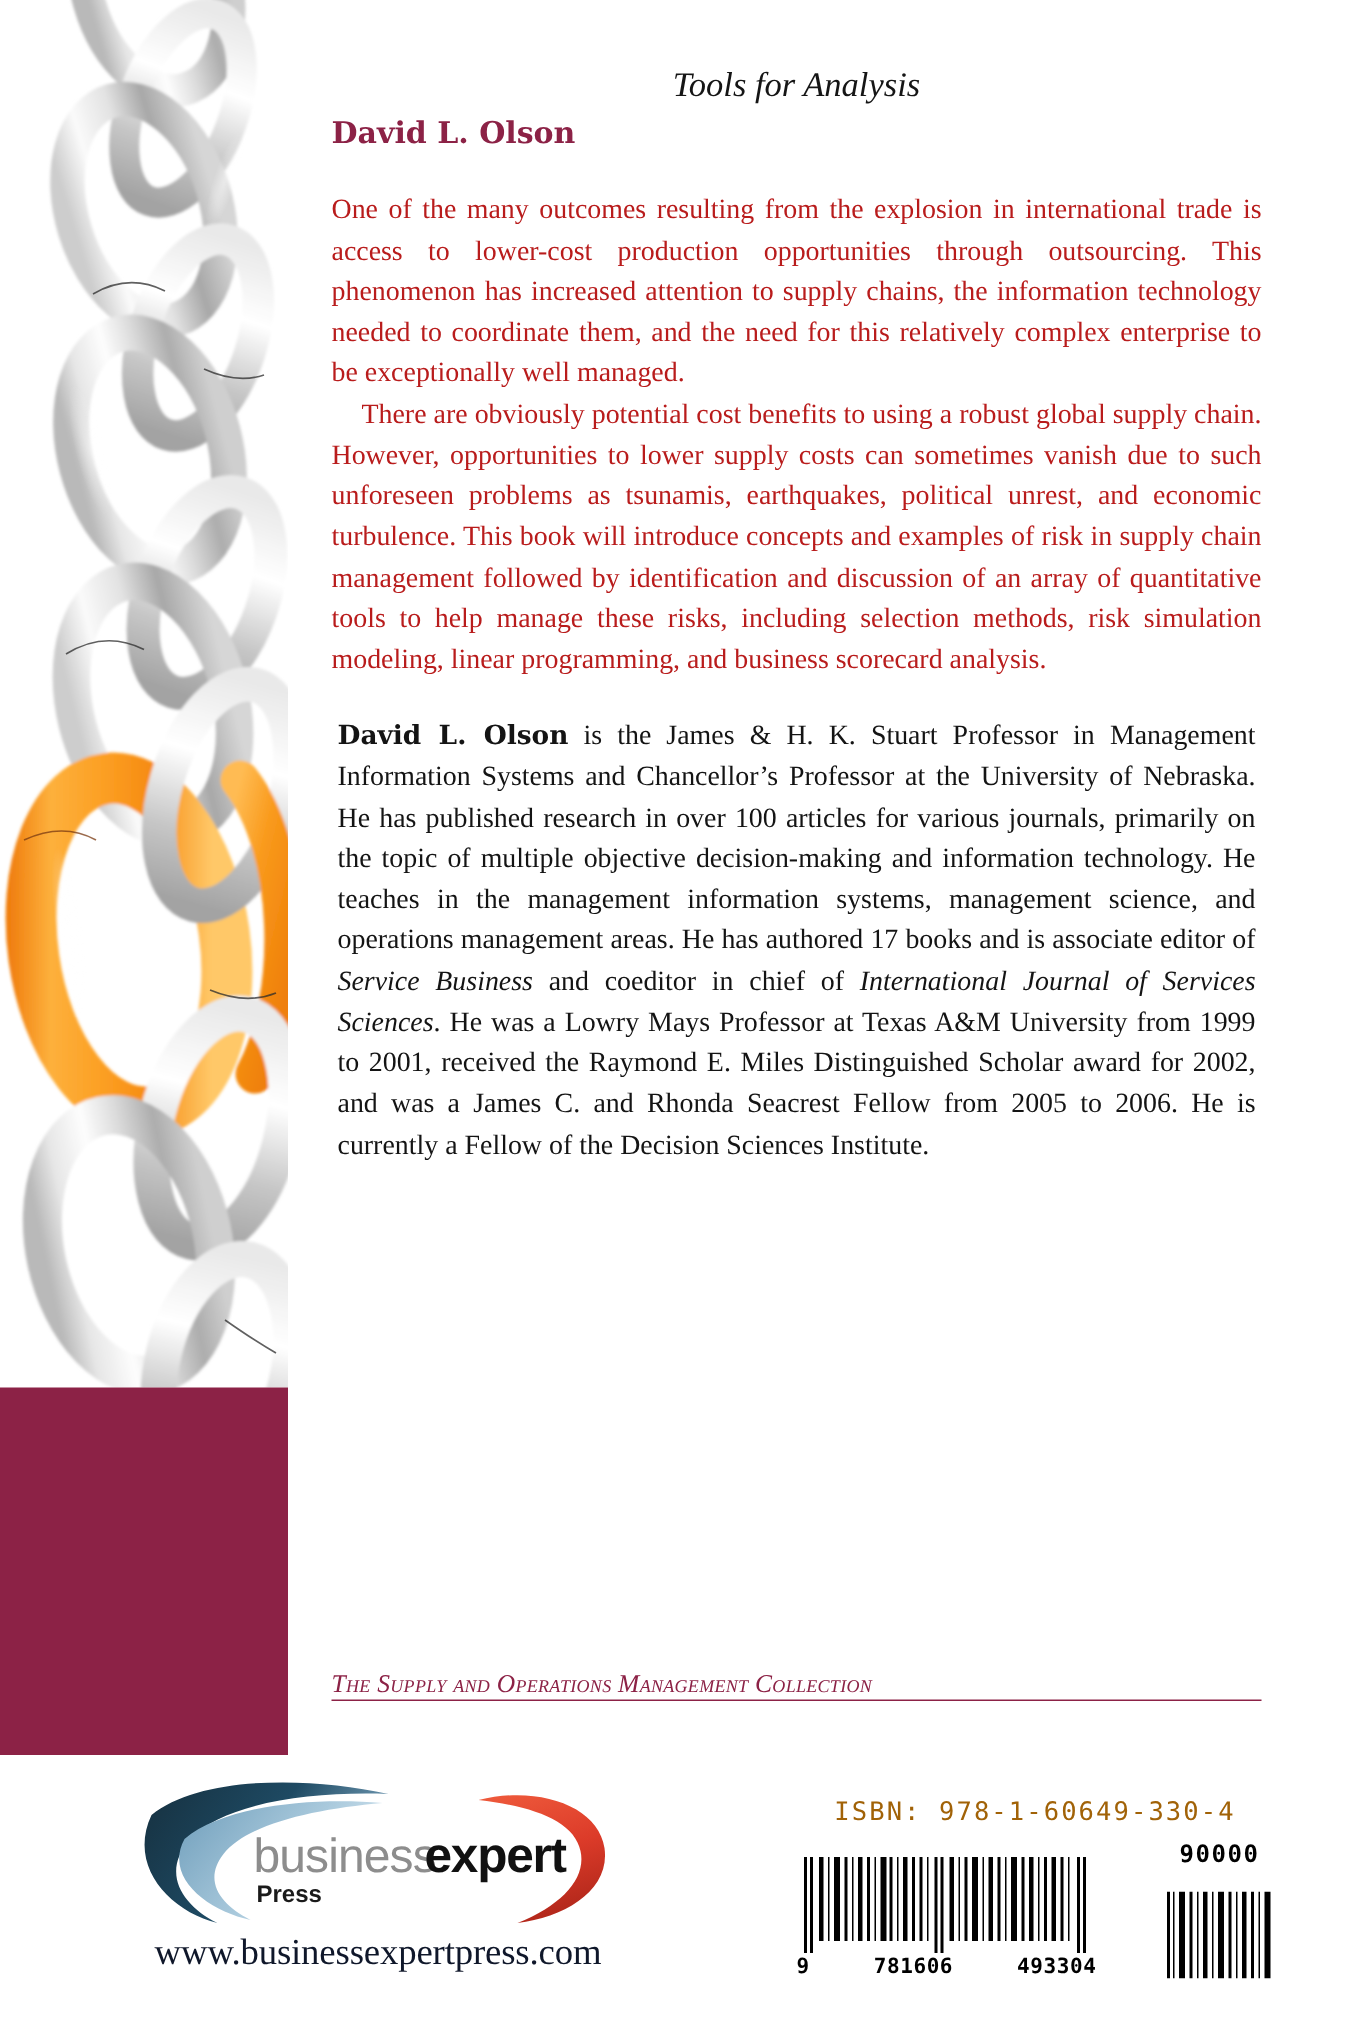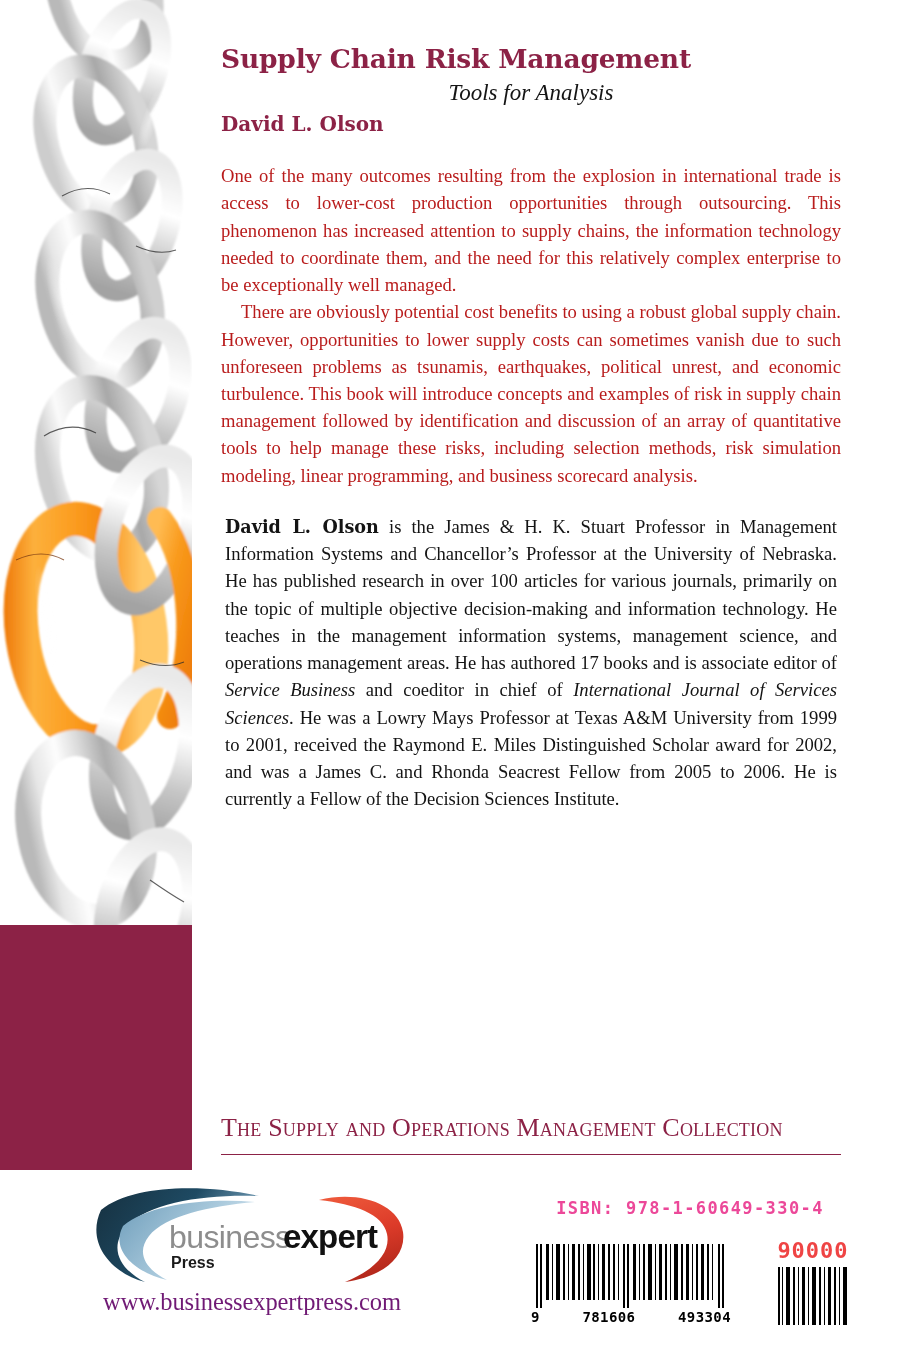--- a/index.html
+++ b/index.html
@@ -102,26 +102,27 @@
   
   .collection-wrap {
     position: absolute;
     left: 221px;
     top: 1113px;
     width: 620px;
   }
   .collection-title {
     font-family: "Liberation Serif", serif;
     font-variant: small-caps;
-    font-size: 26px;
+    font-size: 17px;
     letter-spacing: 0.2px;
     color: #8c2246;
-    padding-bottom: 11px;
+    padding-bottom: 0;
     border-bottom: 1.4px solid #8c2246;
     white-space: nowrap;
+    font-style: italic;
   }
   .collection-editor {
     margin-top: 5px;
     font-family: "DejaVu Serif", serif;
     font-size: 17px;
     font-weight: bold;
     color: #101010;
   }
   .collection-editor .role {
     font-family: "Liberation Serif", serif;
@@ -134,56 +135,56 @@
   .logo-block {
     position: absolute;
     left: 52px;
     top: 1186px;
     width: 400px;
   }
   .logo-svg { display: block; margin: 0 auto; }
   .logo-url {
     font-family: "Liberation Serif", serif;
     font-size: 24.5px;
-    color: #701a75;
+    color: #0f172a;
     text-align: center;
     margin-top: 2px;
     letter-spacing: -0.1px;
   }
 
   
   .barcode-block {
     position: absolute;
     left: 530px;
     top: 1198px;
     width: 320px;
   }
   .isbn-line {
     font-family: "DejaVu Sans Mono", monospace;
     font-size: 17px;
-    font-weight: bold;
+    font-weight: normal;
     letter-spacing: 1.4px;
-    color: #ec4899;
+    color: #a16207;
     text-align: center;
-    margin-bottom: 20px;
+    margin-bottom: 8px;
   }
   .barcodes {
     display: flex;
     align-items: flex-end;
     justify-content: space-between;
   }
   .bc-main { width: 202px; }
   .bc-addon { width: 74px; text-align: center; }
   .addon-digits {
     font-family: "DejaVu Sans Mono", monospace;
-    font-size: 22px;
+    font-size: 16px;
     font-weight: bold;
     letter-spacing: 1px;
-    color: #ef4444;
-    margin-bottom: 4px;
+    color: #000000;
+    margin-bottom: 16px;
   }
   .ean-digits {
     font-family: "DejaVu Sans Mono", monospace;
     font-size: 14px;
     font-weight: bold;
     letter-spacing: 0.4px;
     color: #000;
     display: flex;
     justify-content: space-between;
     margin-top: 1px;
@@ -276,21 +277,20 @@
       <ellipse cx="46" cy="620" rx="9" ry="56" fill="url(#glow)" transform="rotate(-8 46 620)"></ellipse>
       <ellipse cx="150" cy="120" rx="8" ry="34" fill="url(#glow)" transform="rotate(18 150 120)"></ellipse>
     </g>
   </svg>
 </div>
 
 <div class="maroon-block"></div>
 
 <div class="content">
 
-  <h1 class="book-title">Supply Chain Risk Management</h1>
   <div class="book-subtitle">Tools for Analysis</div>
   <div class="book-author">David L. Olson</div>
 
   <p class="blurb">One of the many outcomes resulting from the explosion in international trade is access to lower-cost production opportunities through outsourcing. This phenomenon has increased attention to supply chains, the information technology needed to coordinate them, and the need for this relatively complex enterprise to be exceptionally well managed.</p>
   <p class="blurb indent">There are obviously potential cost benefits to using a robust global supply chain. However, opportunities to lower supply costs can sometimes vanish due to such unforeseen problems as tsunamis, earthquakes, political unrest, and economic turbulence. This book will introduce concepts and examples of risk in supply chain management followed by identification and discussion of an array of quantitative tools to help manage these risks, including selection methods, risk simulation modeling, linear programming, and business scorecard analysis.</p>
 
   <div class="blurb-gap"></div>
 
   <p class="bio"><b>David L. Olson</b><span> is the James &amp; H. K. Stuart Professor in Management Information Systems and Chancellor’s Professor at the University of Nebraska. He has published research in over 100 articles for various journals, primarily on the topic of multiple objective decision-making and information technology. He teaches in the management information systems, management science, and operations management areas. He has authored 17 books and is associate editor of </span><i>Service Business</i><span> and coeditor in chief of </span><i>International Journal of Services Sciences</i><span>. He was a Lowry Mays Professor at Texas A&amp;M University from 1999 to 2001, received the Raymond E. Miles Distinguished Scholar award for 2002, and was a James C. and Rhonda Seacrest Fellow from 2005 to 2006. He is currently a Fellow of the Decision Sciences Institute.</span></p>
 </div>

